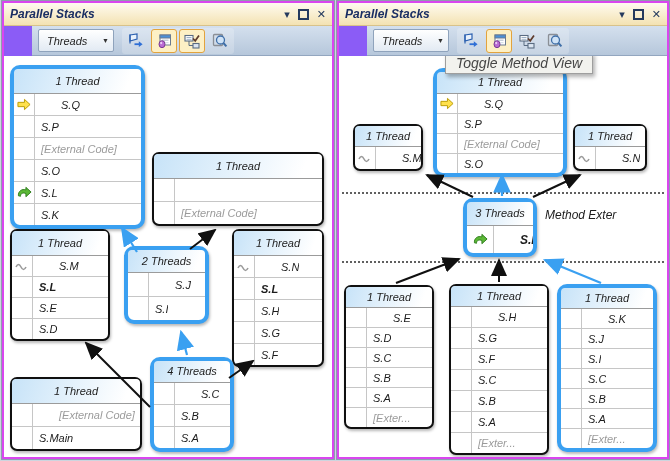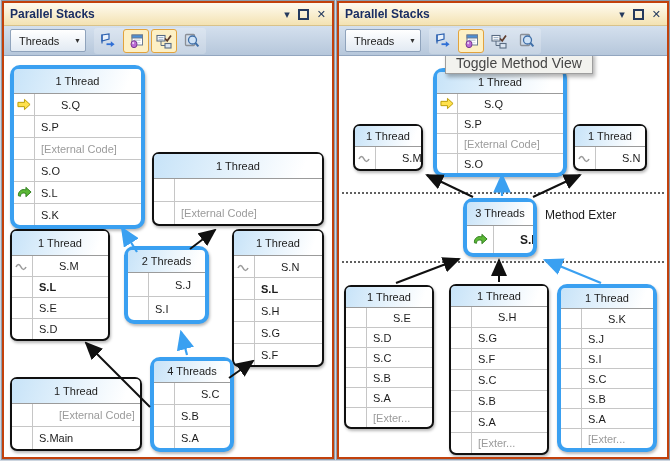--- a/index.html
+++ b/index.html
@@ -1,28 +1,28 @@
 <!DOCTYPE html>
 <html><head>
 <meta charset="utf-8">
 <style>
   html,body{margin:0;padding:0;}
   body{width:670px;height:461px;position:relative;background:#cdd5df;
        font-family:"Liberation Sans","DejaVu Sans",sans-serif;overflow:hidden;}
   .panel{position:absolute;top:1px;width:328px;height:454px;background:#8b5cf6;
-         border:2px solid #c2410c;outline:1px solid #8e9dae;}
+         border:2px solid #d946ef;outline:1px solid #8e9dae;font-style:italic;}
   .panel.left{left:2px;} .panel.right{left:337px;}
   .titlebar{height:22px;display:flex;align-items:center;padding:0 6px;
             background:linear-gradient(#fefbf0,#f3e2b2);border-bottom:1px solid #d8c28a;}
   .title{flex:1;font-weight:bold;font-size:12px;color:#1a2e63;}
   .winbtns{display:flex;gap:8px;align-items:center;color:#243a5e;font-size:11px;line-height:1;}
   .glyphbtn{cursor:default;}
   .floatbox{width:7px;height:7px;border:2px solid #243a5e;display:inline-block;}
   .toolbar{height:29px;background:linear-gradient(#d4e0ee,#b6c7db);display:flex;
-           align-items:center;padding:0 6px;border-bottom:1px solid #93a6bf;}
+           align-items:center;padding:0 6px;border-bottom:1px solid #93a6bf;margin-left:28px;}
   .dd{display:flex;align-items:center;height:21px;background:linear-gradient(#ffffff,#e2eaf3);
       border:1px solid #8fa3bc;border-radius:2px;font-size:11px;color:#222;}
   .dd .txt{padding:0 10px 0 8px;}
   .dd .car{width:16px;text-align:center;font-size:7px;color:#333;}
   .btngroup{display:flex;gap:2px;margin-left:8px;background:rgba(255,255,255,.22);
             border-radius:3px;padding:1px;}
   .tbtn{width:24px;height:22px;display:flex;align-items:center;justify-content:center;
         border-radius:3px;border:1px solid transparent;}
   .tbtn.on{background:#fdf0c5;border:1px solid #e2a33d;}
   .content{position:relative;width:100%;height:401px;background:#fff;overflow:hidden;}

